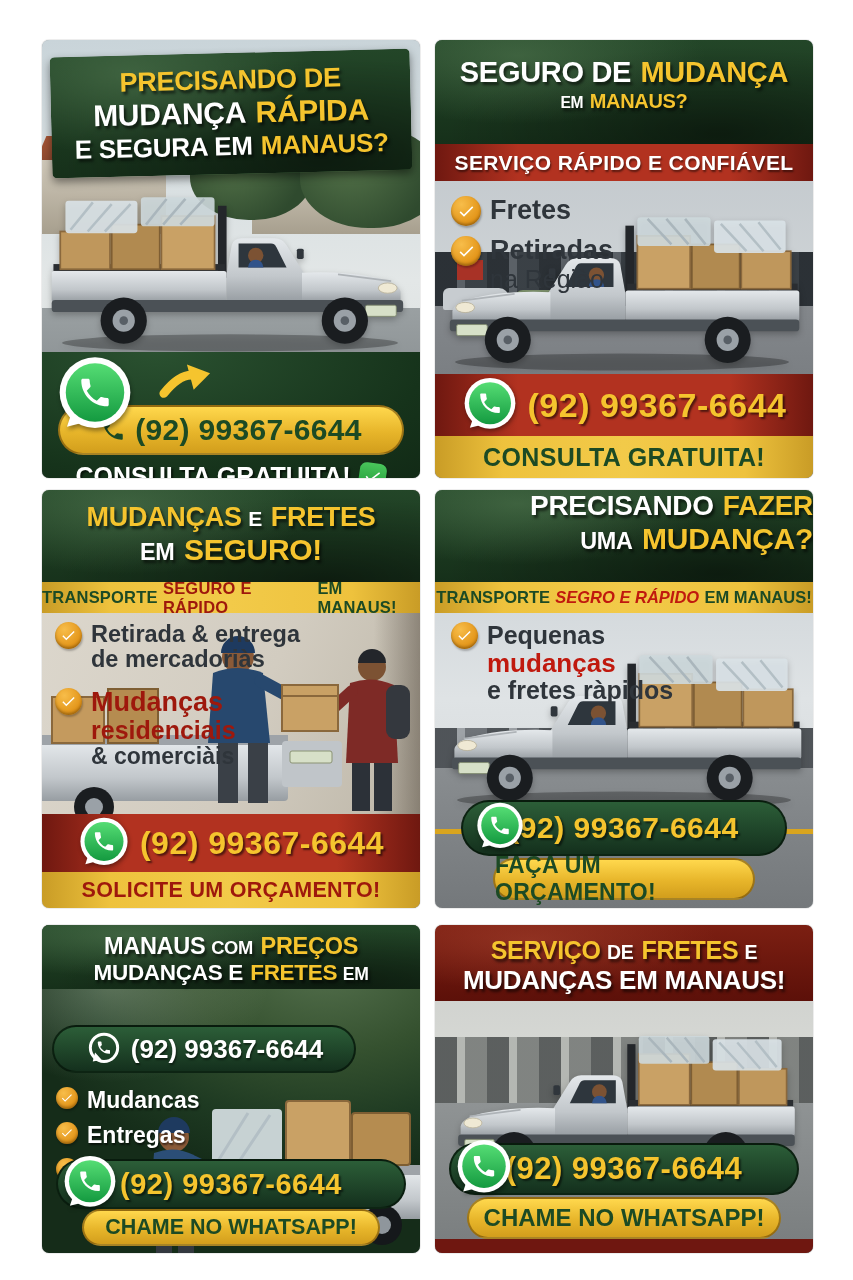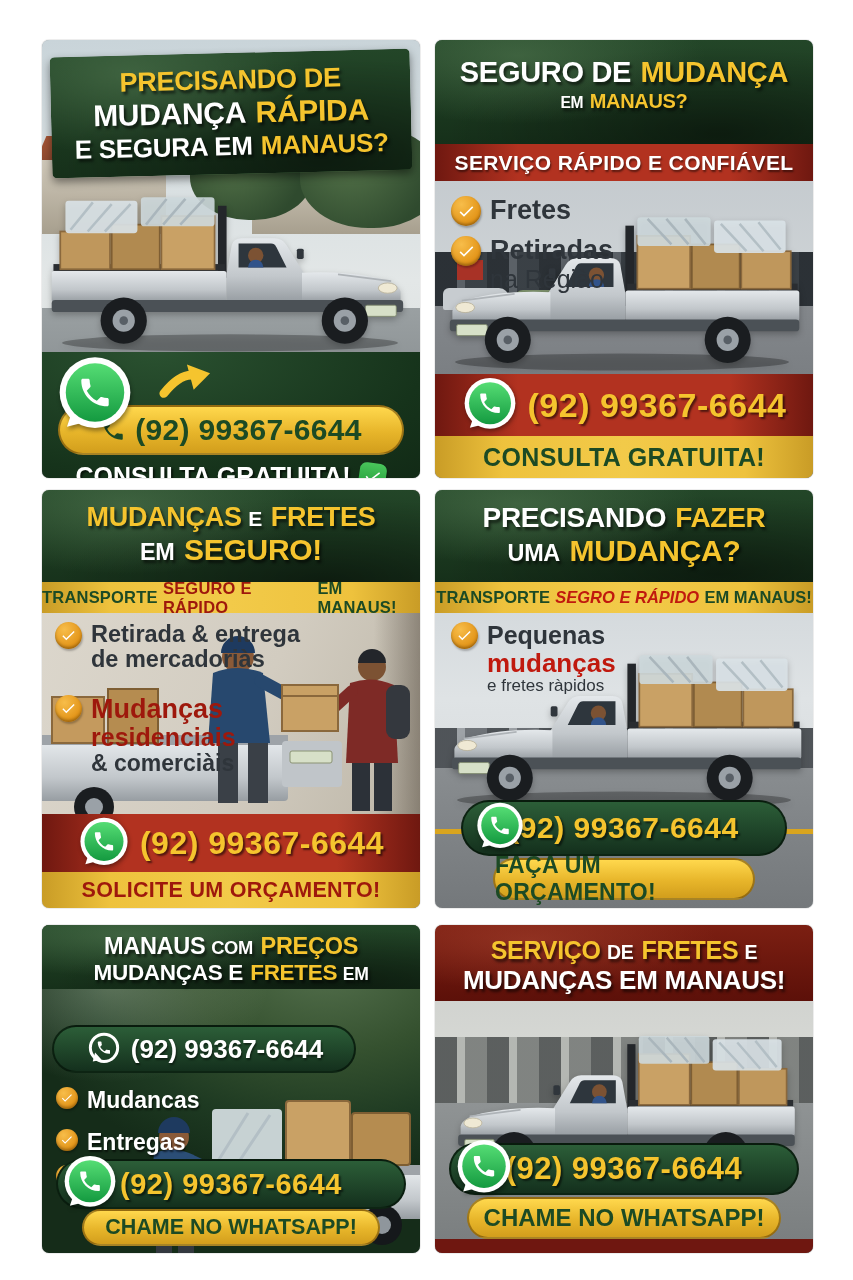--- a/index.html
+++ b/index.html
@@ -291,21 +291,21 @@
   </div>
   <div class="abs bar-gold" style="left:0;right:0;top:92px;height:31px;">
     <div class="bar-text" style="font-size:16.5px;letter-spacing:.2px;">
       <span class="seg" style="color:var(--green-text);">TRANSPORTE</span>
       <span class="seg" style="color:var(--dkred-text);">SEGURO E RÁPIDO</span>
       <span class="seg" style="color:var(--green-text);">EM MANAUS!</span>
     </div>
   </div>
 
   <div class="abs" style="left:13px;top:132px;">
-    <div class="item" style="margin-bottom:22px;">
+    <div class="item" style="margin-bottom:15px;">
       <span class="chk-circle" style="width:27px;height:27px;">
           <svg viewBox="0 0 24 24" fill="#fff">
             <use href="#chk"></use>
           </svg>
         </span>
       <span class="txt" style="font-size:23.5px;">
         <span>Retirada &amp; entrega</span><br>
         <span>de mercadoriàs</span>
       </span>
     </div>
@@ -337,21 +337,21 @@
 </div>
 
 <div class="flyer" id="f4">
   <div class="abs" style="inset:0;background:linear-gradient(#c6cdd2,#dfe3e5 50%,#cfd3d5);"></div>
   <div class="abs windows" style="left:0;right:0;top:238px;height:40px;background-color:#969ba0;"></div>
   <div class="abs" style="left:0;right:0;top:278px;bottom:0;background:linear-gradient(#898d90,#74787b);"></div>
   <svg class="truck-svg" style="left:10px;bottom:96px;width:358px;height:162px;" viewBox="0 0 420 190">
       <use href="#truck" transform="translate(420 0) scale(-1 1)"></use>
     </svg>
 
-  <div class="abs banner-green hl" style="left:0;right:0;top:0;height:92px;padding-top:12px;box-sizing:border-box;">
+  <div class="abs banner-green hl" style="left:0;right:0;top:0;height:92px;box-sizing:border-box;text-align:right;">
     <div style="font-size:28px;">
       <span class="white seg">PRECISANDO</span><span class="gold seg">FAZER</span>
     </div>
     <div style="font-size:30px;">
       <span class="white seg sm">UMA</span><span class="gold seg">MUDANÇA?</span>
     </div>
   </div>
   <div class="abs bar-gold" style="left:0;right:0;top:92px;height:31px;">
     <div class="bar-text" style="font-size:16.5px;">
       <span class="seg" style="color:var(--green-text);">TRANSPORTE</span>
@@ -363,21 +363,21 @@
   <div class="abs" style="left:16px;top:132px;">
     <div class="item">
       <span class="chk-circle" style="width:27px;height:27px;">
           <svg viewBox="0 0 24 24" fill="#fff">
             <use href="#chk"></use>
           </svg>
         </span>
       <span class="txt">
         <span style="font-size:25px;">Pequenas</span><br>
         <span style="font-size:26px;color:#c0190e;">mudanças</span><br>
-        <span style="font-size:17px;font-weight:400;">e fretes ràpidos</span>
+        <span style="font-size:25px;font-weight:700;">e fretes ràpidos</span>
       </span>
     </div>
   </div>
 
   <div class="abs" style="left:0;right:0;bottom:74px;height:5px;background:var(--gold-dk);"></div>
   <div class="abs pill-green" style="left:26px;right:26px;bottom:52px;height:52px;">
     <svg class="wa" style="left:12px;top:0;width:50px;height:50px;" viewBox="0 0 64 64">
         <use href="#wa"></use>
       </svg>
     <span class="phone-gold" style="font-size:30px;">(92) 99367-6644</span>
@@ -421,21 +421,21 @@
   </div>
 
   <div class="abs pill-green" style="left:10px;top:100px;width:300px;height:44px;gap:8px;">
     <svg style="width:38px;height:38px;" viewBox="0 0 64 64">
         <use href="#wao"></use>
       </svg>
     <span style="color:#fff;font-size:26px;text-shadow:1px 2px 2px rgba(0,0,0,.5);">(92) 99367-6644</span>
   </div>
 
   <div class="abs" style="left:14px;top:162px;">
-    <div class="item" style="margin-bottom:15px;">
+    <div class="item" style="margin-bottom:8px;">
       <span class="chk-circle" style="width:22px;height:22px;">
           <svg viewBox="0 0 24 24" fill="#fff">
             <use href="#chk"></use>
           </svg>
         </span>
       <span style="color:#fff;font-size:23px;text-shadow:1px 2px 2px rgba(0,0,0,.6);">Mudancas</span>
     </div>
     <div class="item" style="margin-bottom:9px;">
       <span class="chk-circle" style="width:22px;height:22px;">
           <svg viewBox="0 0 24 24" fill="#fff">

